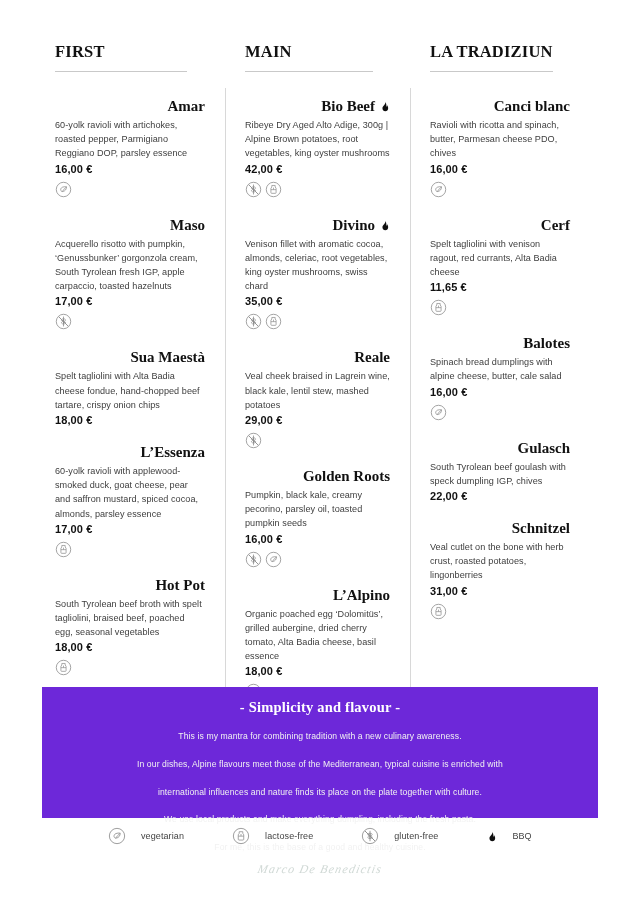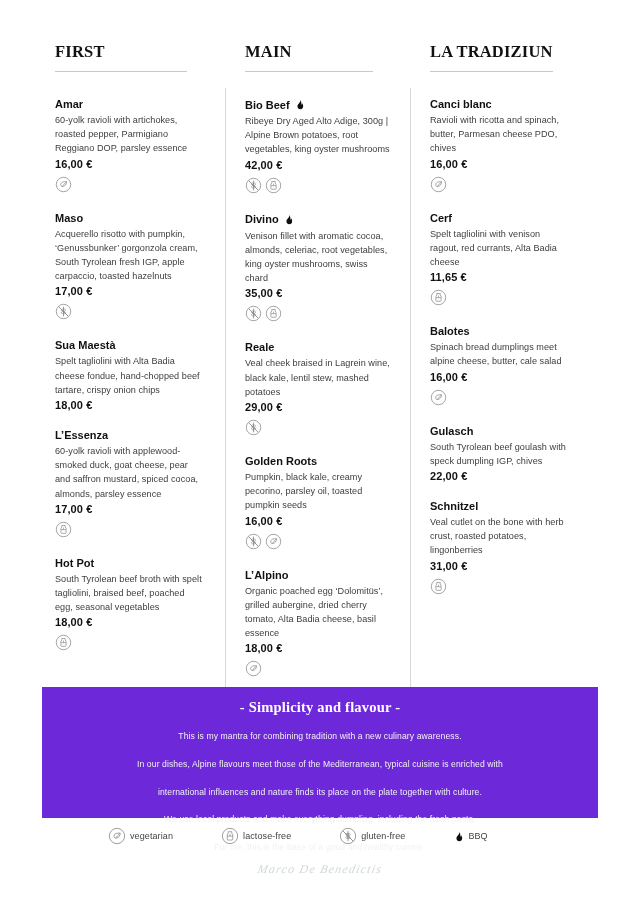--- a/index.html
+++ b/index.html
@@ -62,29 +62,30 @@
     width: 88%;
     height: 1px;
     background: #c9c9c9;
   }
 
   .dishes { margin-top: 26px; }
 
   .dish { margin-bottom: 18px; }
 
   .dish-name {
-    font-family: Liberation Sans, sans-serif;
+    font-family: Liberation Serif, serif;
     font-weight: bold;
-    font-size: 11px;
+    font-size: 15px;
     color: #111111;
     margin-bottom: 3px;
     display: flex;
     align-items: center;
     gap: 4px;
     white-space: nowrap;
+    justify-content: flex-end;
   }
 
   .dish-desc {
     font-size: 9.1px;
     line-height: 14.2px;
     color: #3d3d3d;
     letter-spacing: 0.05px;
   }
 
   .dish-price {
@@ -158,21 +159,21 @@
     width: 556px;
     display: flex;
     align-items: center;
     padding-left: 66px;
     gap: 48px;
   }
 
   .legend-item {
     display: flex;
     align-items: center;
-    gap: 4px;
+    gap: 15px;
     justify-content: center;
   }
 
   .legend-label {
     font-size: 9px;
     color: #444444;
     letter-spacing: 0.1px;
     white-space: nowrap;
   }
 </style>
@@ -434,21 +435,21 @@
                   <path d="M8.35 12.2h7.3" fill="none" stroke="#8e8e8e" stroke-width="1.0"></path>
                   <path d="M12 9.3v2.9" fill="none" stroke="#8e8e8e" stroke-width="1.0"></path>
                 </svg>
               </span>
             </div>
           </div>
           <div class="dish">
             <div class="dish-name">
               <span>Balotes</span>
             </div>
-            <div class="dish-desc">Spinach bread dumplings meet alpine cheese, butter, cale salad</div>
+            <div class="dish-desc">Spinach bread dumplings with alpine cheese, butter, cale salad</div>
             <div class="dish-price">16,00 €</div>
             <div class="dish-icons">
               <span class="ico">
                 <svg width="17" height="17" viewBox="0 0 24 24">
                   <circle cx="12" cy="12" r="10.2" fill="none" stroke="#8e8e8e" stroke-width="1.15"></circle>
                   <path d="M16.3 8.2c0 3.6-2.1 6.1-5.2 6.6-1.5.25-2.7-.5-3-1.9-.35-1.7.6-3.3 2.3-4.1 1.8-.85 4-.9 5.9-.6z" fill="none" stroke="#8e8e8e" stroke-width="1.1" stroke-linejoin="round"></path>
                   <path d="M15.7 8.8c-2.1 1.6-3.9 3.5-5.3 5.9" fill="none" stroke="#8e8e8e" stroke-width="1.05" stroke-linecap="round"></path>
                 </svg>
               </span>
             </div>

